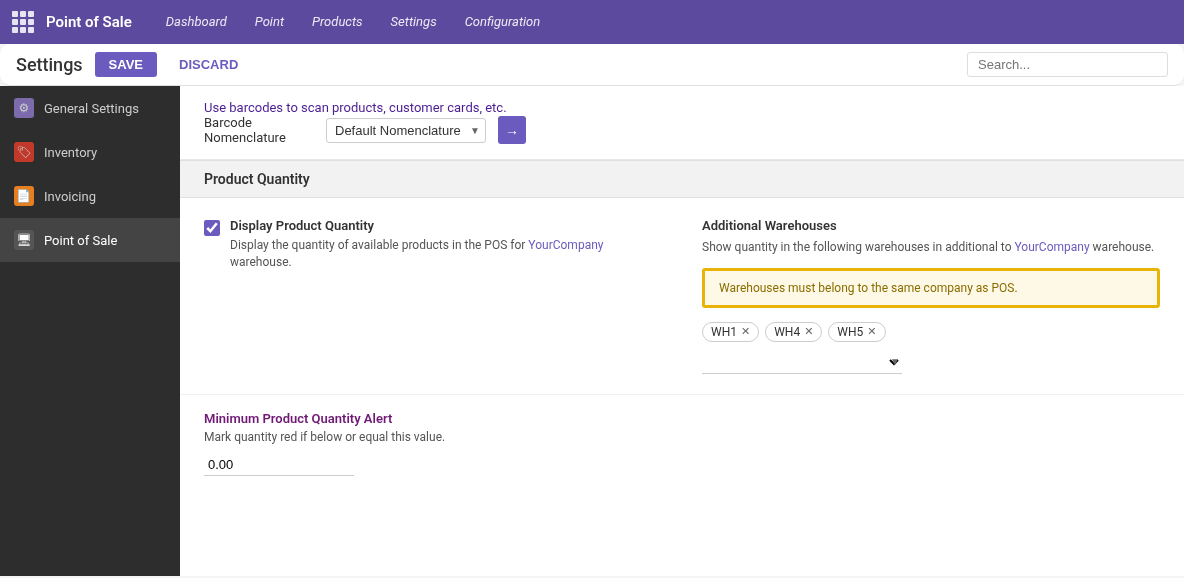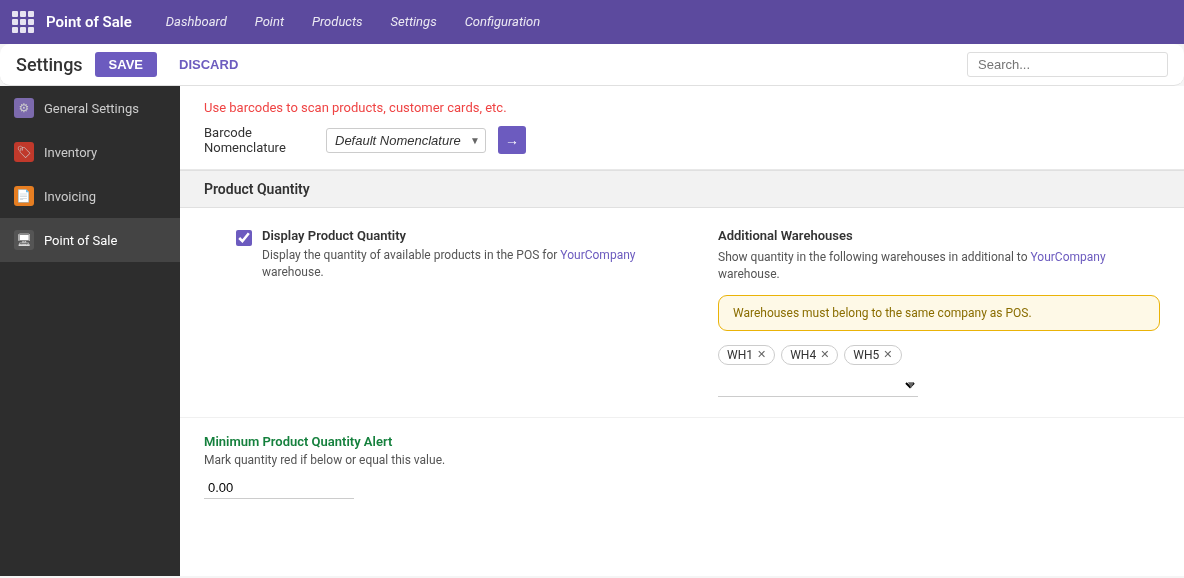--- a/index.html
+++ b/index.html
@@ -136,23 +136,22 @@
       background: white;
       overflow-y: auto;
     }
 
     
     .barcode-section {
       padding: 14px 24px 14px 24px;
       border-bottom: 1px solid #e8e8e8;
     }
     .barcode-hint {
-      color: #ef4444;
-      font-size: 13px;
-      margin-bottom: 10px;
+      color: #4c1d95;
+      font-size: 13px;
     }
     .field-row {
       display: flex;
       align-items: center;
       gap: 12px;
     }
     .field-label {
       font-size: 13px;
       color: #333;
       min-width: 110px;
@@ -165,21 +164,20 @@
     .field-select {
       border: 1px solid #ccc;
       border-radius: 3px;
       padding: 4px 24px 4px 8px;
       font-size: 13px;
       background: white;
       appearance: none;
       min-width: 160px;
       cursor: pointer;
       color: #333;
-      font-style: italic;
     }
     .select-arrow {
       position: absolute;
       right: 6px;
       pointer-events: none;
       color: #666;
       font-size: 10px;
     }
     .external-link-btn {
       background: #6c5bbf;
@@ -204,21 +202,20 @@
       color: #333;
       border-top: 1px solid #e0e0e0;
       border-bottom: 1px solid #e0e0e0;
     }
 
     
     .product-qty-section {
       padding: 20px 24px;
       display: flex;
       gap: 40px;
-      margin-left: 32px;
     }
     .pq-left {
       flex: 1;
     }
     .pq-right {
       flex: 1;
     }
 
     .checkbox-row {
       display: flex;
@@ -256,22 +253,22 @@
       margin-bottom: 6px;
     }
     .additional-warehouses-desc {
       font-size: 12px;
       color: #555;
       line-height: 1.4;
       margin-bottom: 12px;
     }
     .warning-box {
       background: #fef9e7;
-      border: 1px solid #eab308;
-      border-radius: 9px;
+      border: 3px solid #eab308;
+      border-radius: 3px;
       padding: 10px 14px;
       font-size: 12px;
       color: #8a6d00;
       margin-bottom: 14px;
     }
     .warehouse-tags {
       display: flex;
       flex-wrap: wrap;
       gap: 6px;
       align-items: center;
@@ -305,21 +302,21 @@
     }
 
     
     .min-qty-section {
       padding: 16px 24px;
       border-top: 1px solid #f0f0f0;
     }
     .field-title {
       font-weight: 600;
       font-size: 13px;
-      color: #15803d;
+      color: #701a75;
       margin-bottom: 4px;
     }
     .field-subdesc {
       font-size: 12px;
       color: #555;
       margin-bottom: 10px;
     }
     .number-input {
       border: none;
       border-bottom: 1px solid #ccc;

